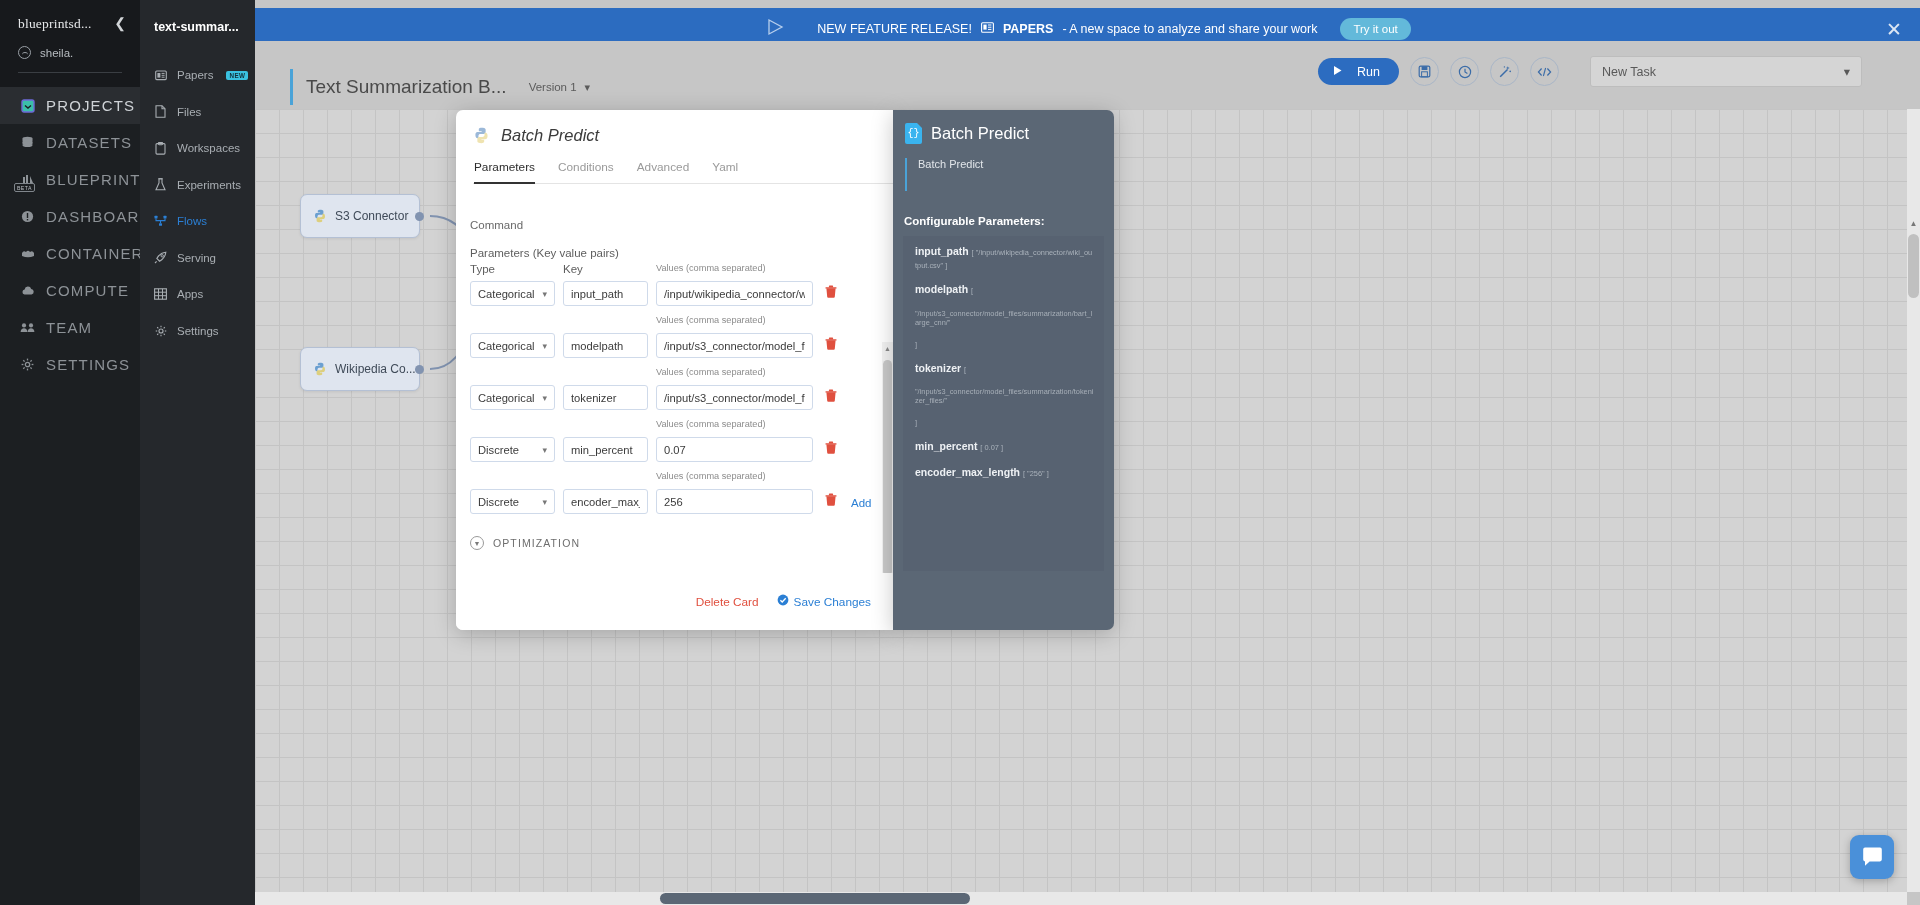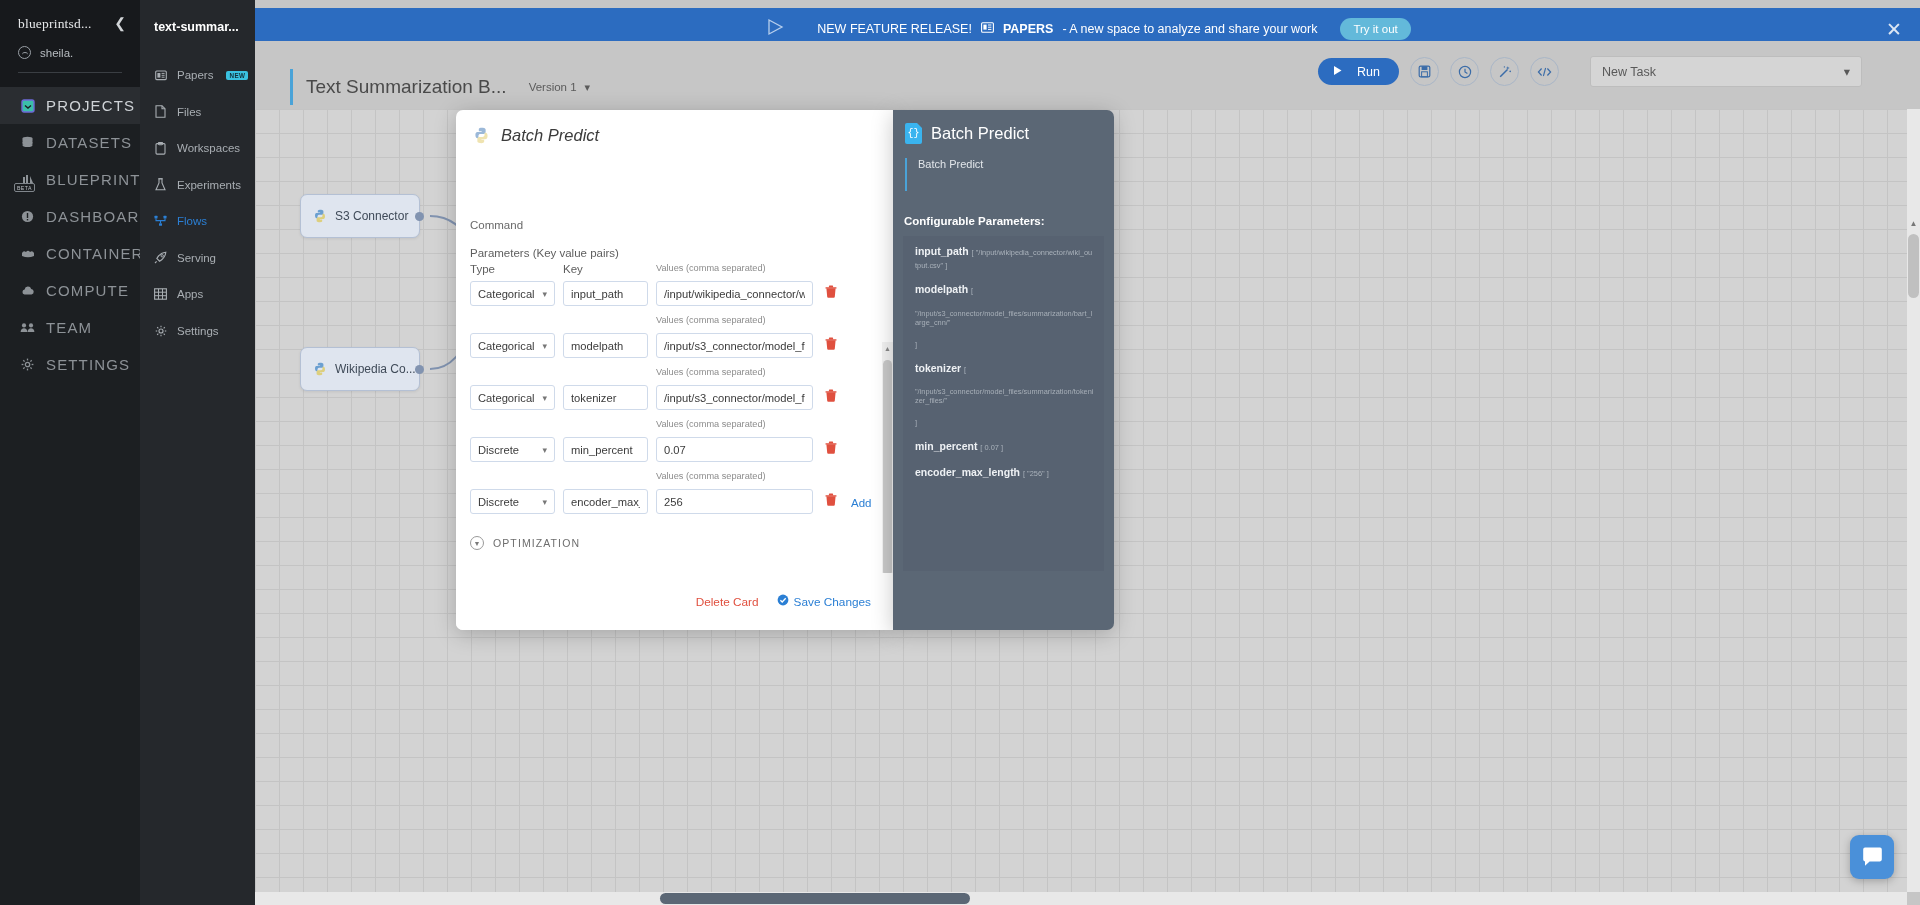--- a/index.html
+++ b/index.html
@@ -572,20 +572,26 @@
   <div class="modal-head">
     <div class="modal-title-row">
       <span class="py-ic" style="width:17px;height:17px;">
         <svg width="17" height="17" viewBox="0 0 14 14">
             <path d="M7 0.7 C4.6.7 4.8 2 4.8 2 v1.6h2.3v.5H3.8S2 3.9 2 6.6 3.5 9.2 3.5 9.2h1V7.6s-.1-1.8 1.7-1.8h2.6s1.6 0 1.6-1.6V2.2S10.7.7 7 .7z" fill="#9bb8d8"></path>
             <path d="M7 13.3c2.4 0 2.2-1.3 2.2-1.3v-1.6H6.9V10h3.3s1.8 0 1.8-2.6S10.5 4.8 10.5 4.8h-1v1.6s.1 1.8-1.7 1.8H5.2s-1.6 0-1.6 1.6v2S3.3 13.3 7 13.3z" fill="#efe3b0"></path>
           </svg>
       </span>
       <span class="modal-title">Batch Predict</span>
     </div>
+    <div class="modal-tabs">
+      <span class="mtab active">Parameters</span>
+      <span class="mtab">Conditions</span>
+      <span class="mtab">Advanced</span>
+      <span class="mtab">Yaml</span>
+    </div>
   </div>
 
   <div class="modal-body">
     <div class="mb-inner">
       <div class="fld-label">Command</div>
 
       <div class="sec-label">Parameters (Key value pairs)</div>
 
       
       <div class="prow">

